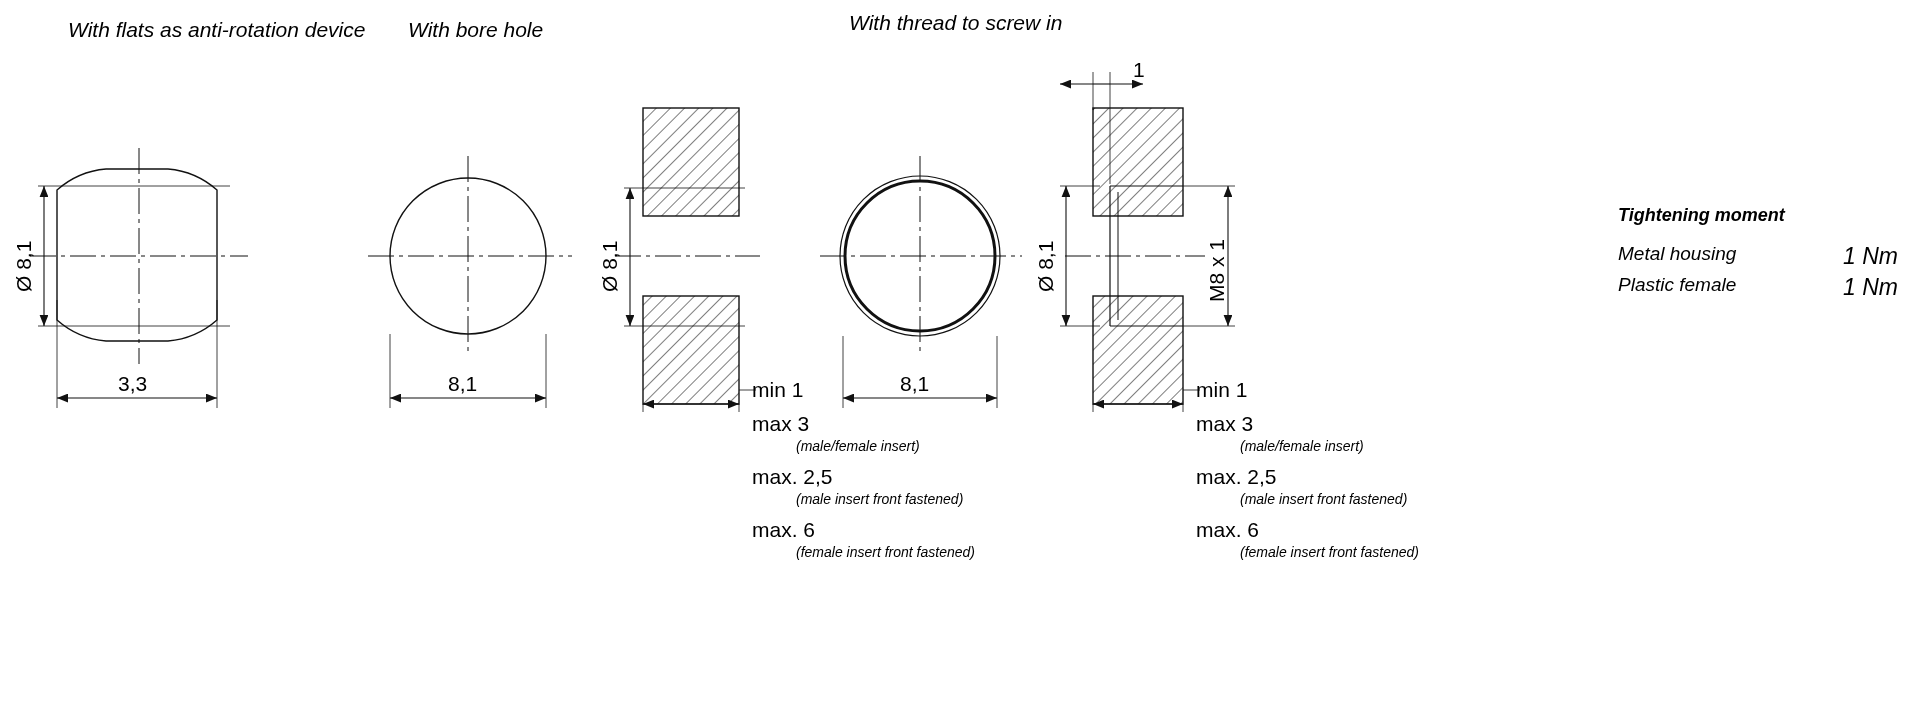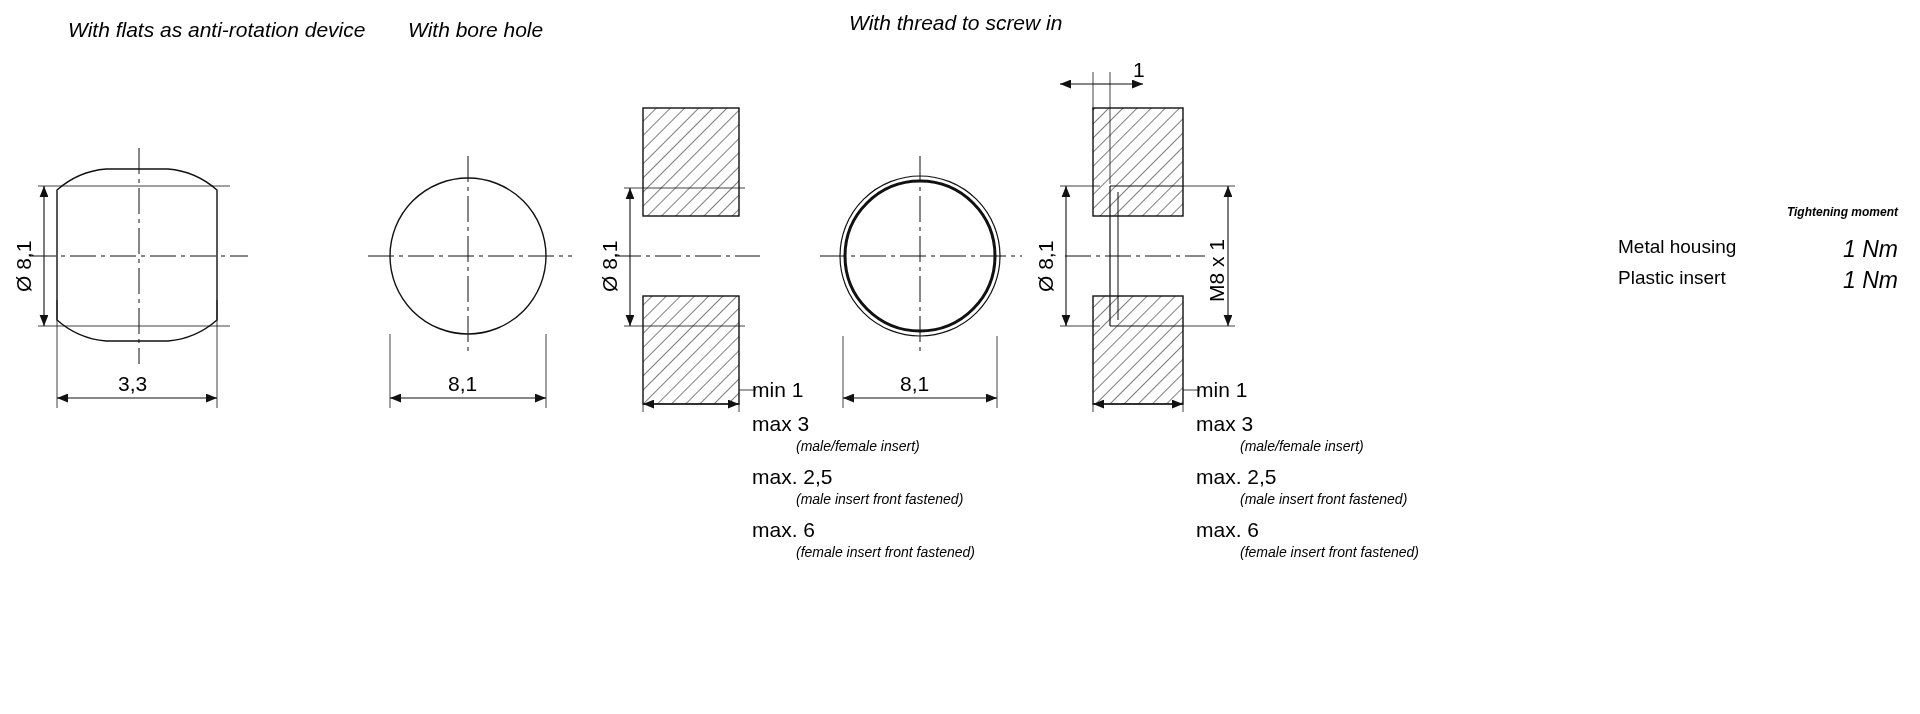--- a/index.html
+++ b/index.html
@@ -8,22 +8,22 @@
     font-family:"Liberation Sans", sans-serif;
     color:#000;overflow:hidden;position:relative;
   }
   .stage{position:absolute;left:0;top:0;width:1920px;height:632px;}
   .lbl{position:absolute;white-space:nowrap;}
   .hd{font-style:italic;font-size:21px;}
   .dim{font-size:21px;}
   .dimv{font-size:21px;transform-origin:left top;}
   .note{font-size:21px;}
   .sub{font-style:italic;font-size:14px;margin-left:44px;}
-  .tm-title{font-style:italic;font-weight:bold;font-size:12px;text-align:right;}
-  .tm-row{font-size:19px;}
+  .tm-title{font-style:italic;font-weight:bold;font-size:18px;}
+  .tm-row{font-style:italic;font-size:19px;}
   .tm-val{font-style:italic;font-size:23px;}
   svg{position:absolute;left:0;top:0;}
 </style>
 </head>
 <body>
 
 <div class="stage">
 
   <svg width="1920" height="714" viewBox="0 0 1920 714">
     <defs>
@@ -168,18 +168,18 @@
   <div class="lbl note" style="left:1196px;top:518px;">max. 6</div>
   <div class="lbl sub" style="left:1196px;top:544px;">(female insert front fastened)</div>
 
   <div style="position:absolute;left:1618px;top:205px;width:280px;">
     <div class="tm-title">Tightening moment</div>
     <div style="display:flex;justify-content:space-between;margin-top:17px;">
       <span class="tm-row">Metal housing</span>
       <span class="tm-val">1 Nm</span>
     </div>
     <div style="display:flex;justify-content:space-between;margin-top:4px;">
-      <span class="tm-row">Plastic insert</span>
+      <span class="tm-row">Plastic female</span>
       <span class="tm-val">1 Nm</span>
     </div>
   </div>
 
 </div>
 
 </body></html>

